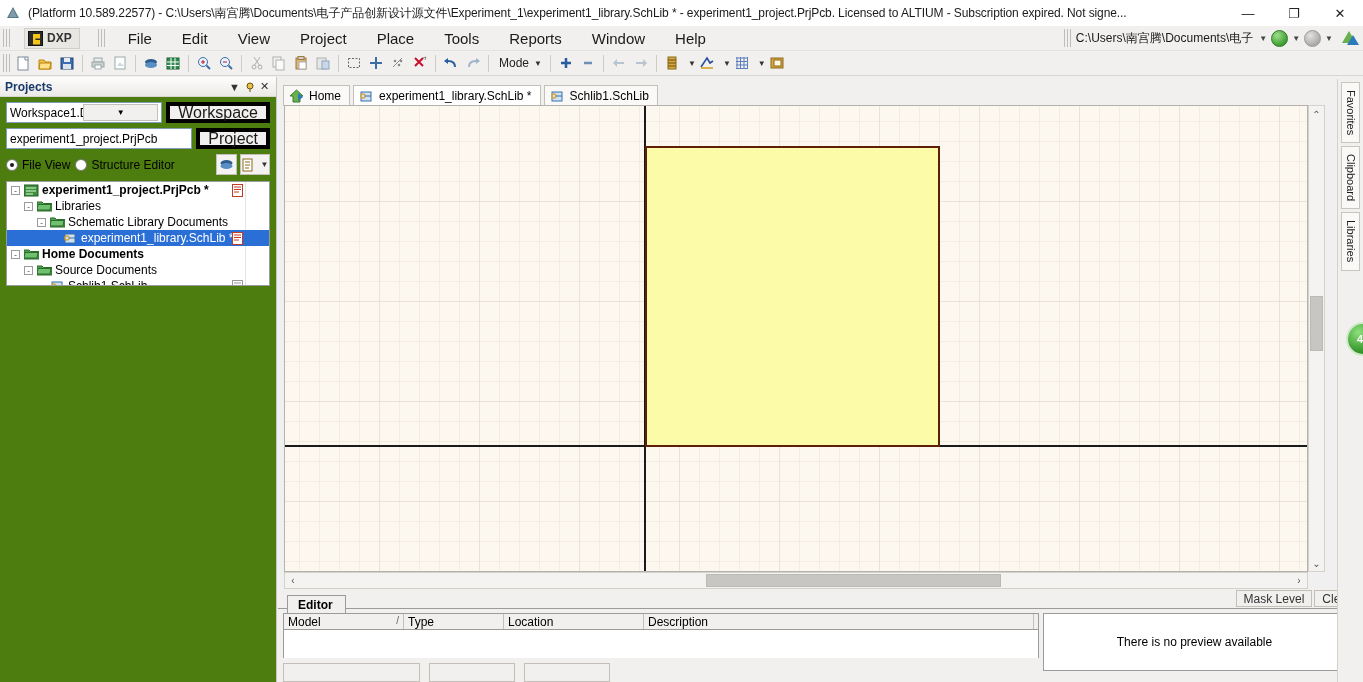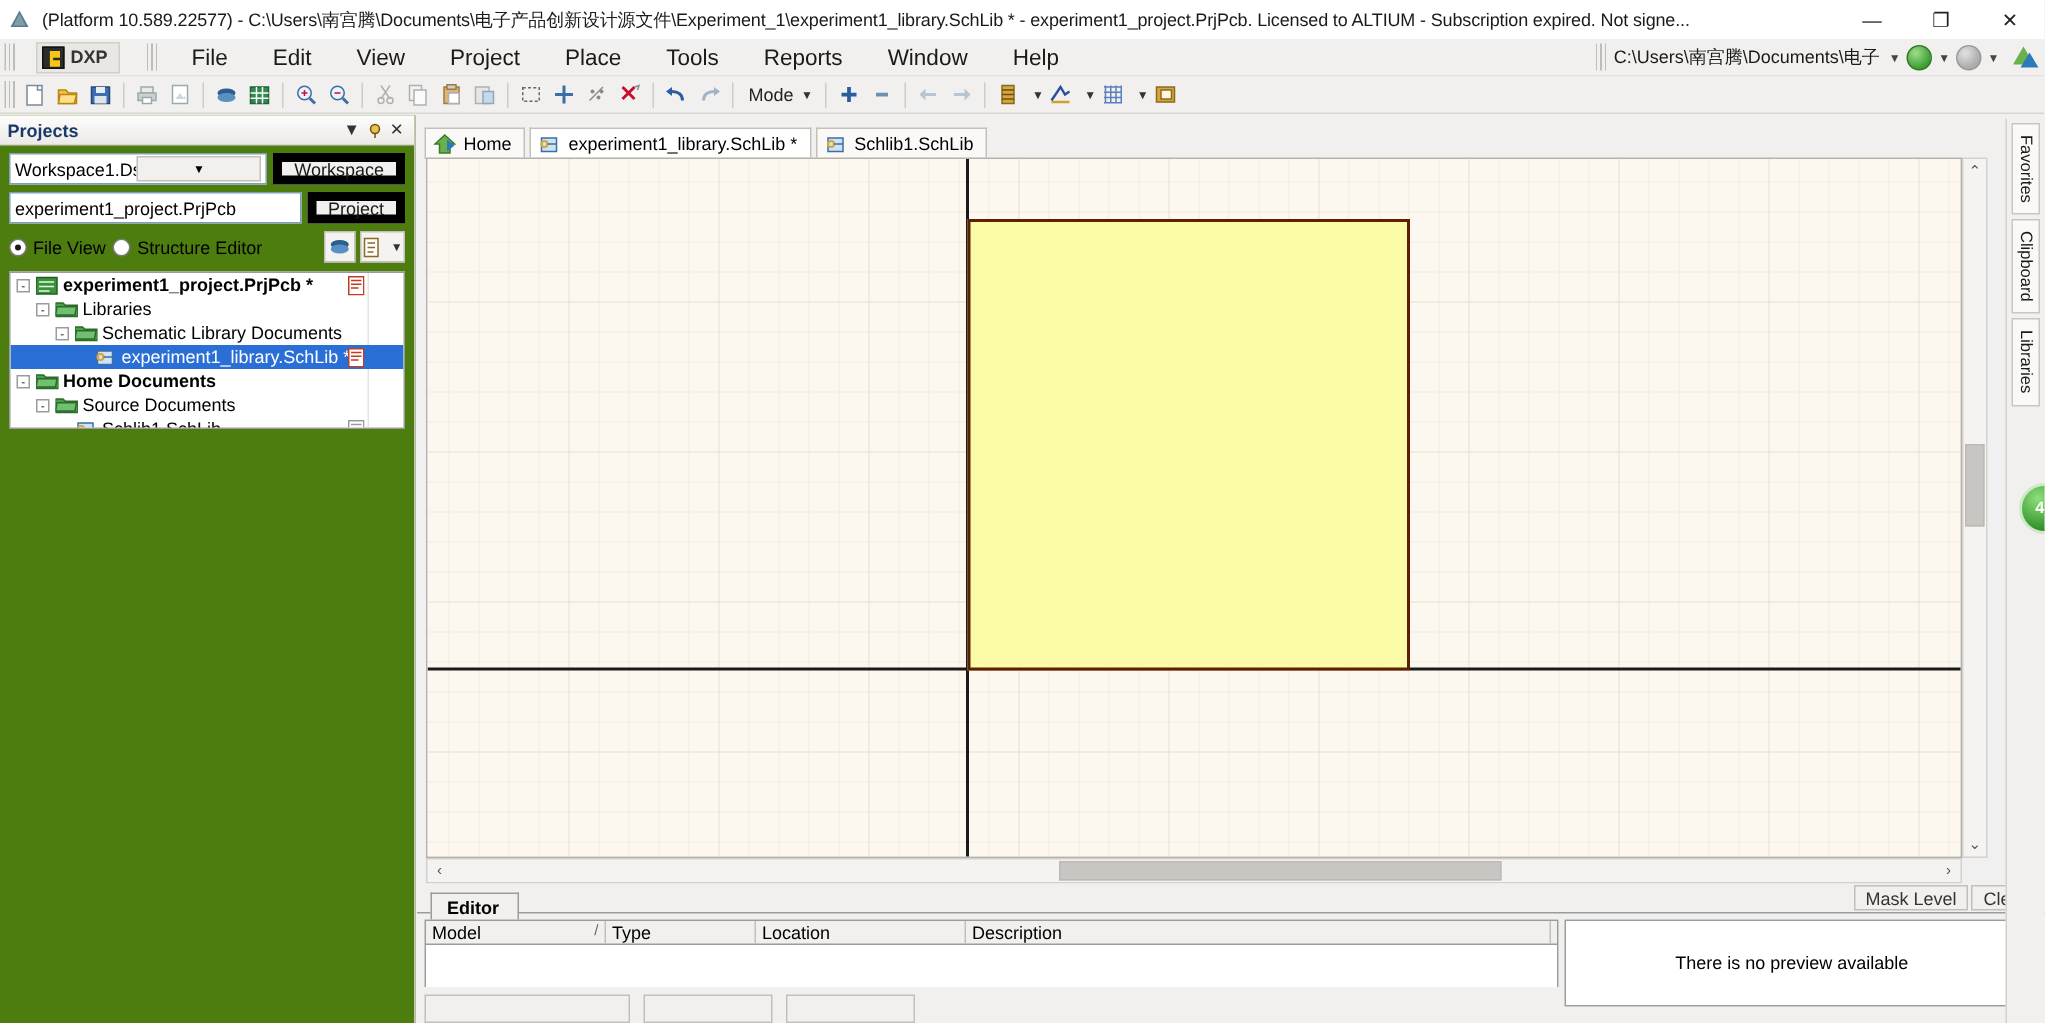--- a/index.html
+++ b/index.html
@@ -83,21 +83,21 @@
   .pnl-ic { width: 15px; height: 15px; display:flex; align-items:center; justify-content:center;
     font-size: 11px; color: #333; }
   .pnl-body { padding: 5px 6px 0 6px; }
   .row1 { display: flex; gap: 4px; margin-bottom: 5px; }
   .sel-box { flex: 1; height: 21px; background: #fff; border: 1px solid #7f9db9;
     display: flex; align-items: center; padding: 0 3px; font-size: 12px; }
   .sel-box span { flex: 1; overflow: hidden; white-space: nowrap; }
   .sel-arrow { width: 16px; height: 17px; background: #f1f0ee; border: 1px solid #c3c0ba;
     display: flex; align-items: center; justify-content: center; font-size: 8px; }
   .btn-lite { height: 21px; min-width: 60px; padding: 0 8px; background: #f1f0ee;
-    border: 6px solid #000000; font-size: 12px; display: flex; align-items: center;
+    border: 4px solid #000000; font-size: 16px; display: flex; align-items: center;
     justify-content: center; color: #1a1a1a; }
   .row2 { display: flex; align-items: center; gap: 5px; margin-bottom: 6px; }
   .radio { display: flex; align-items: center; gap: 4px; font-size: 12px; }
   .rcircle { width: 12px; height: 12px; border-radius: 50%; border: 1px solid #7a7a7a;
     background: #fff; position: relative; }
   .rcircle.on:after { content: ''; position: absolute; left: 3px; top: 3px; width: 4px; height: 4px;
     border-radius: 50%; background: #1a1a1a; }
   .row2-right { margin-left: auto; display: flex; gap: 3px; }
   .sq-btn { width: 21px; height: 21px; border: 1px solid #c3c0ba; background: #f4f3f1;
     display: flex; align-items: center; justify-content: center; }

